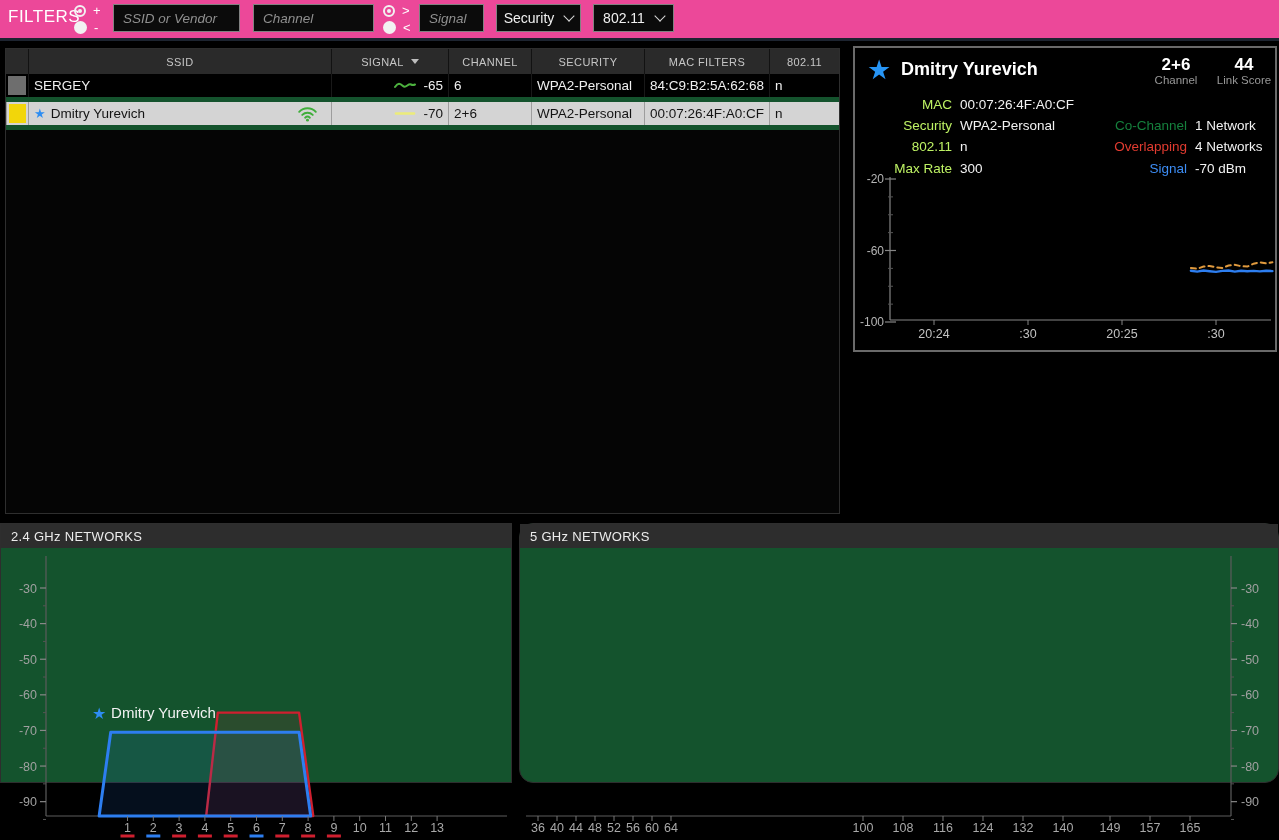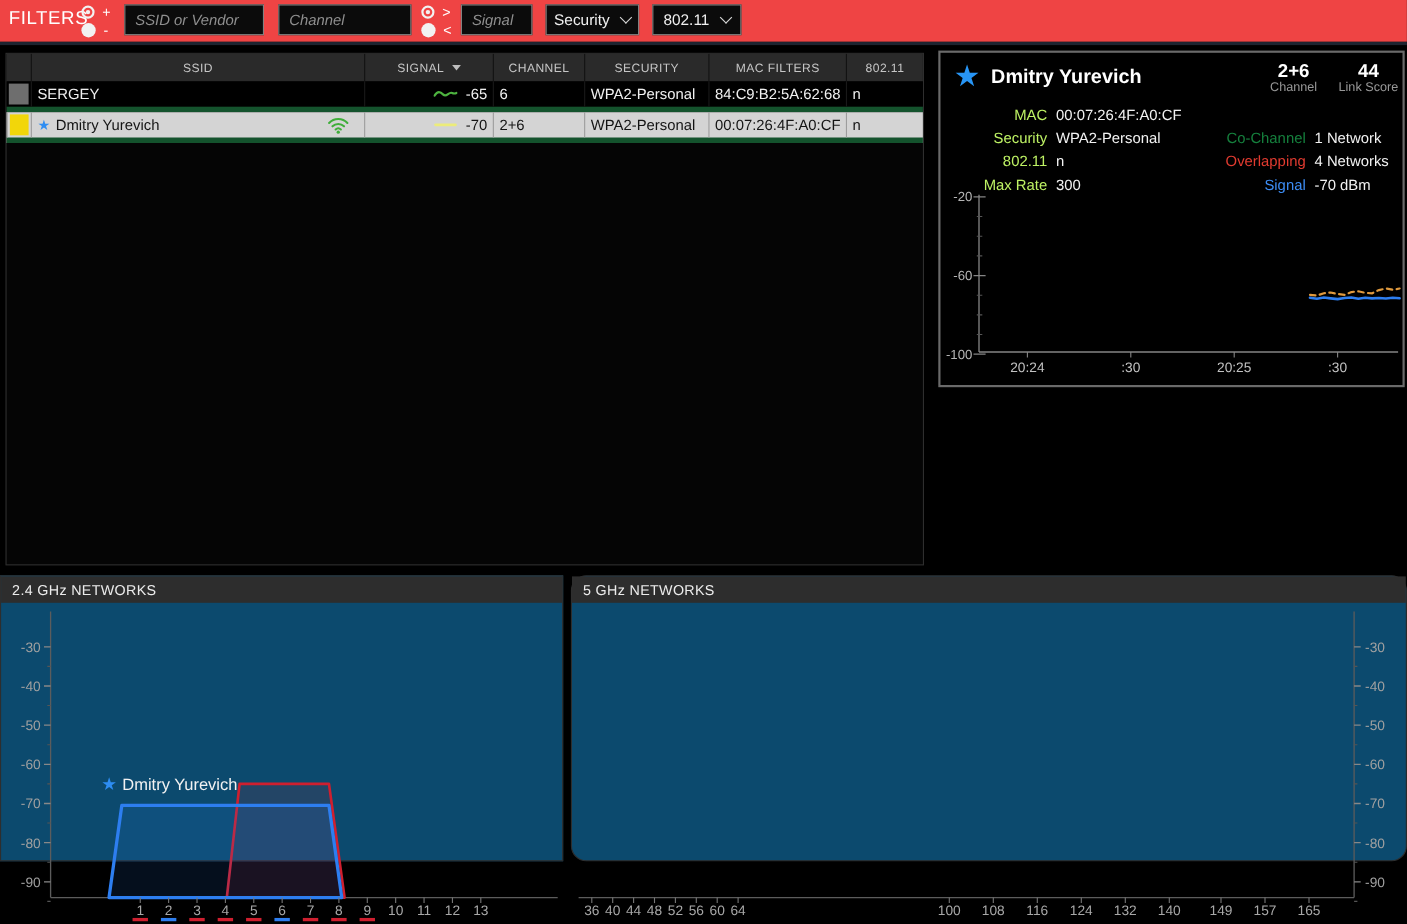--- a/index.html
+++ b/index.html
@@ -1,19 +1,19 @@
 <!DOCTYPE html>
 <html><head>
 <meta charset="utf-8">
 <style>
   html,body{margin:0;padding:0;background:#000;}
   #app{position:relative;width:1279px;height:840px;background:#000;overflow:hidden;
        font-family:"Liberation Sans","DejaVu Sans",sans-serif;color:#e8e8e8;}
   
-  #filterbar{position:absolute;left:0;top:0;width:1279px;height:38px;background:#ef4444;}
+  #filterbar{position:absolute;left:0;top:0;width:1279px;height:38px;background:#ec4899;}
   #filter-sep{position:absolute;left:0;top:38px;width:1279px;height:3px;background:#1d2430;}
   .filters-label{position:absolute;left:8px;top:7px;font-size:17px;color:#fff;letter-spacing:.5px;}
   .radio-col{position:absolute;top:2px;width:40px;}
   .radio-row{display:flex;align-items:center;height:17px;}
   .radio{display:inline-block;width:12px;height:12px;border-radius:50%;box-sizing:border-box;margin-right:7px;}
   .radio.ring{border:2px solid #f2f2f2;position:relative;}
   .radio.ring::after{content:'';position:absolute;left:2px;top:2px;right:2px;bottom:2px;border-radius:50%;background:#f2f2f2;}
   .radio.solid{background:#f2f2f2;width:13px;height:13px;}
   .radio-lbl{color:#fff;font-size:13px;line-height:12px;}
   .ftxt{position:absolute;top:4px;height:28px;box-sizing:border-box;background:#0b0b0b;
@@ -52,21 +52,21 @@
   .score-block{position:absolute;top:7px;text-align:center;}
   .score-val{font-size:17px;font-weight:bold;color:#fff;line-height:19px;}
   .score-lbl{font-size:11.5px;color:#989898;line-height:13px;}
   .frow{position:absolute;display:flex;height:21px;line-height:21px;font-size:13.5px;}
   .flbl{color:#bef264;text-align:right;margin-right:8px;}
   .fval{color:#f2f2f2;}
   .frow.lft{left:0;}  .frow.lft .flbl{width:97px;}
   .frow.rgt{left:165px;} .frow.rgt .flbl{width:167px;}
   #detail-chart{position:absolute;left:0;top:0;}
   
-  .band-panel{position:absolute;top:523px;height:260px;background:#0c4a6e;border:1px solid #2e2e2e;box-sizing:border-box;}
+  .band-panel{position:absolute;top:523px;height:260px;background:#14532d;border:1px solid #2e2e2e;box-sizing:border-box;}
   #panel24{left:0;width:512px;}
   #panel5{left:519px;width:760px;border-radius:14px;}
   .band-title{height:24px;background:#2d2d2d;color:#ececec;font-size:13px;display:flex;
       align-items:center;padding-left:10px;letter-spacing:.3px;}
   .band-svg{display:block;}
   text{font-family:"Liberation Sans","DejaVu Sans",sans-serif;}
 </style>
 </head>
 <body>
 

